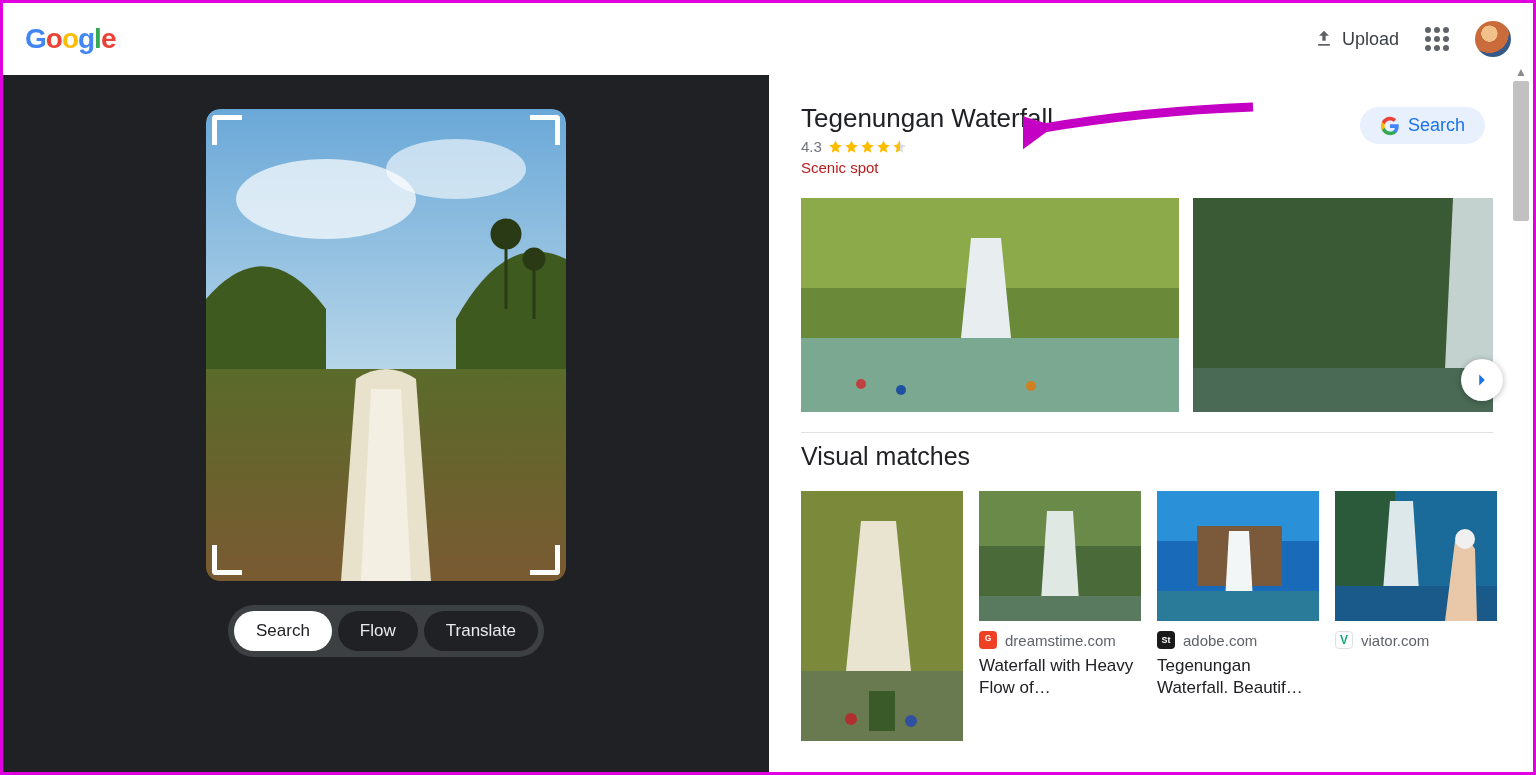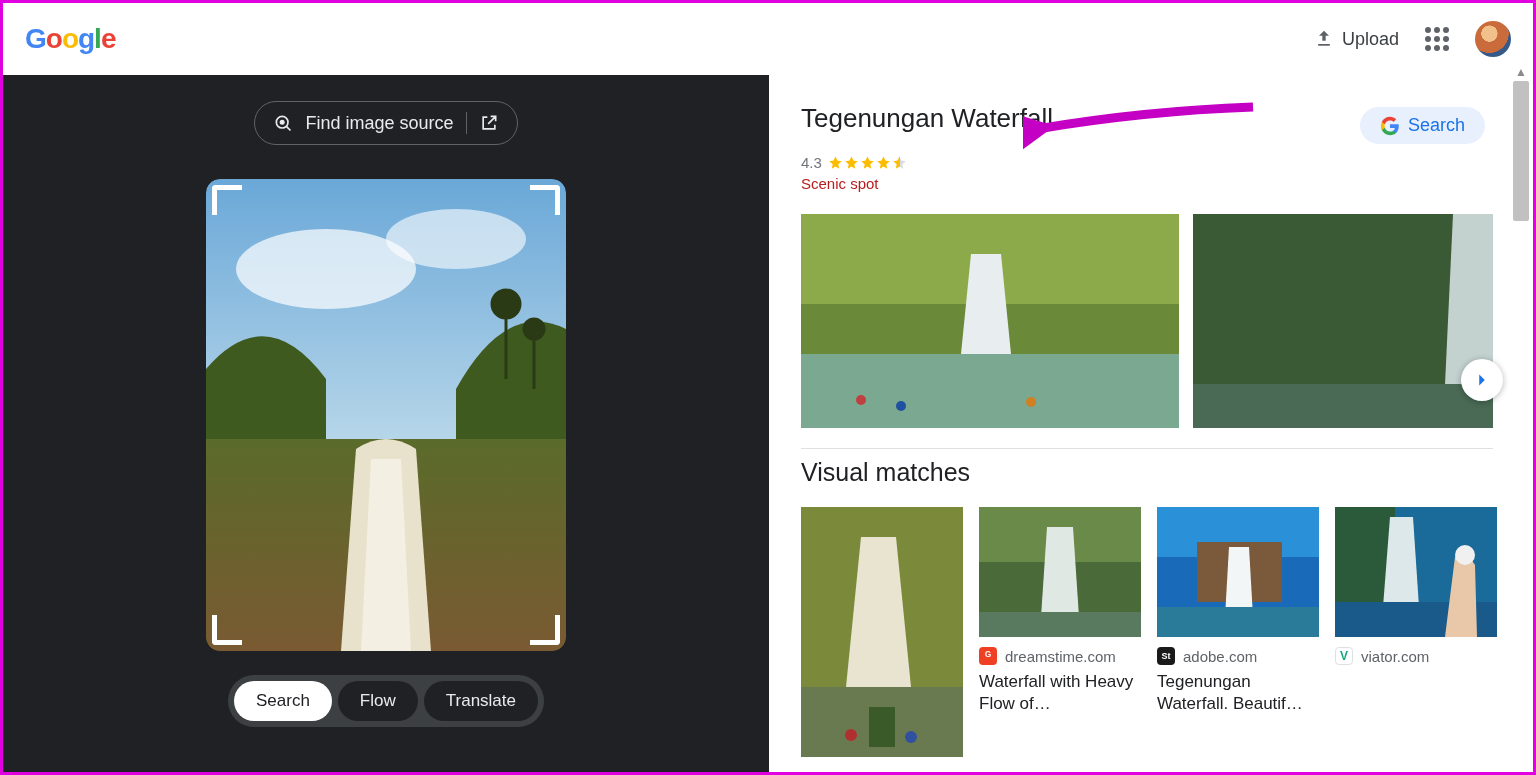--- a/index.html
+++ b/index.html
@@ -39,21 +39,21 @@
   .tr::before{top:0;right:0;border-radius:0 4px 0 0;} .tr::after{top:0;right:0;border-radius:0 4px 0 0;}
   .bl::before{bottom:0;left:0;border-radius:0 0 0 4px;} .bl::after{bottom:0;left:0;border-radius:0 0 0 4px;}
   .br::before{bottom:0;right:0;border-radius:0 0 4px 0;} .br::after{bottom:0;right:0;border-radius:0 0 4px 0;}
   .mode-tabs { margin-top:24px; background:#3c4043; border-radius:30px; padding:6px; display:flex; gap:6px; }
   .mode-tabs .tab { padding:10px 22px; border-radius:24px; color:#e8eaed; font-size:17px; font-weight:500; cursor:pointer; background:#202124;}
   .mode-tabs .tab.active { background:#fff; color:#202124; }
   
   .right-inner { padding:28px 0 0 32px; height:100%; overflow:hidden; position:relative;}
   .kp-head { display:flex; justify-content:space-between; align-items:flex-start; padding-right:48px;}
   .kp-title { font-size:26px; color:#202124; font-weight:400;text-align:center;}
-  .kp-rating { display:flex; align-items:center; gap:6px; margin-top:20px; font-size:15px; color:#70757a;}
+  .kp-rating { display:flex; align-items:center; gap:6px; margin-top:4px; font-size:15px; color:#70757a;}
   .stars { display:flex; gap:1px;}
   .star { width:15px; height:15px; }
   .kp-sub { font-size:15px; color:#b91c1c; margin-top:4px;}
   .search-chip { display:flex; align-items:center; gap:8px; background:#e8f0fe; border-radius:24px; padding:8px 20px; cursor:pointer; margin-top:4px;}
   .glogo { width:20px; height:20px; }
   .search-chip span { color:#1a73e8; font-size:18px; font-weight:500;}
   .kp-images { display:flex; gap:14px; margin-top:22px; position:relative;}
   .kp-img { height:214px; border-radius:14px; flex:none;}
   .kp-img.a { width:378px; }
   .kp-img.b { width:300px; }
@@ -108,32 +108,20 @@
           <i></i>
           <i></i>
         </div>
       <div class="avatar"></div>
     </div>
   </div>
 
   <div class="body">
 
     <div class="left">
-      <div class="find-src">
-        <svg width="20" height="20" viewBox="0 0 24 24">
-            <circle cx="11" cy="11" r="7" fill="none" stroke="#e8eaed" stroke-width="2"></circle>
-            <line x1="16" y1="16" x2="21" y2="21" stroke="#e8eaed" stroke-width="2"></line>
-            <circle cx="11" cy="11" r="3" fill="#e8eaed"></circle>
-          </svg>
-        <span>Find image source</span>
-        <div class="divider"></div>
-        <svg width="20" height="20" viewBox="0 0 24 24">
-            <path fill="none" stroke="#e8eaed" stroke-width="2" d="M14 4h6v6M20 4l-9 9M19 14v5H5V5h5"></path>
-          </svg>
-      </div>
 
       <div class="image-area">
         <svg class="placeholder waterfall-svg" viewBox="0 0 360 472" preserveAspectRatio="none">
           <defs>
             <linearGradient id="sky1" x1="0" y1="0" x2="0" y2="1">
                 <stop offset="0" stop-color="#6aa8d8"></stop>
                 <stop offset="1" stop-color="#bcd9ea"></stop>
               </linearGradient>
             <linearGradient id="rock1" x1="0" y1="0" x2="0" y2="1">
                 <stop offset="0" stop-color="#5a6b2a"></stop>

